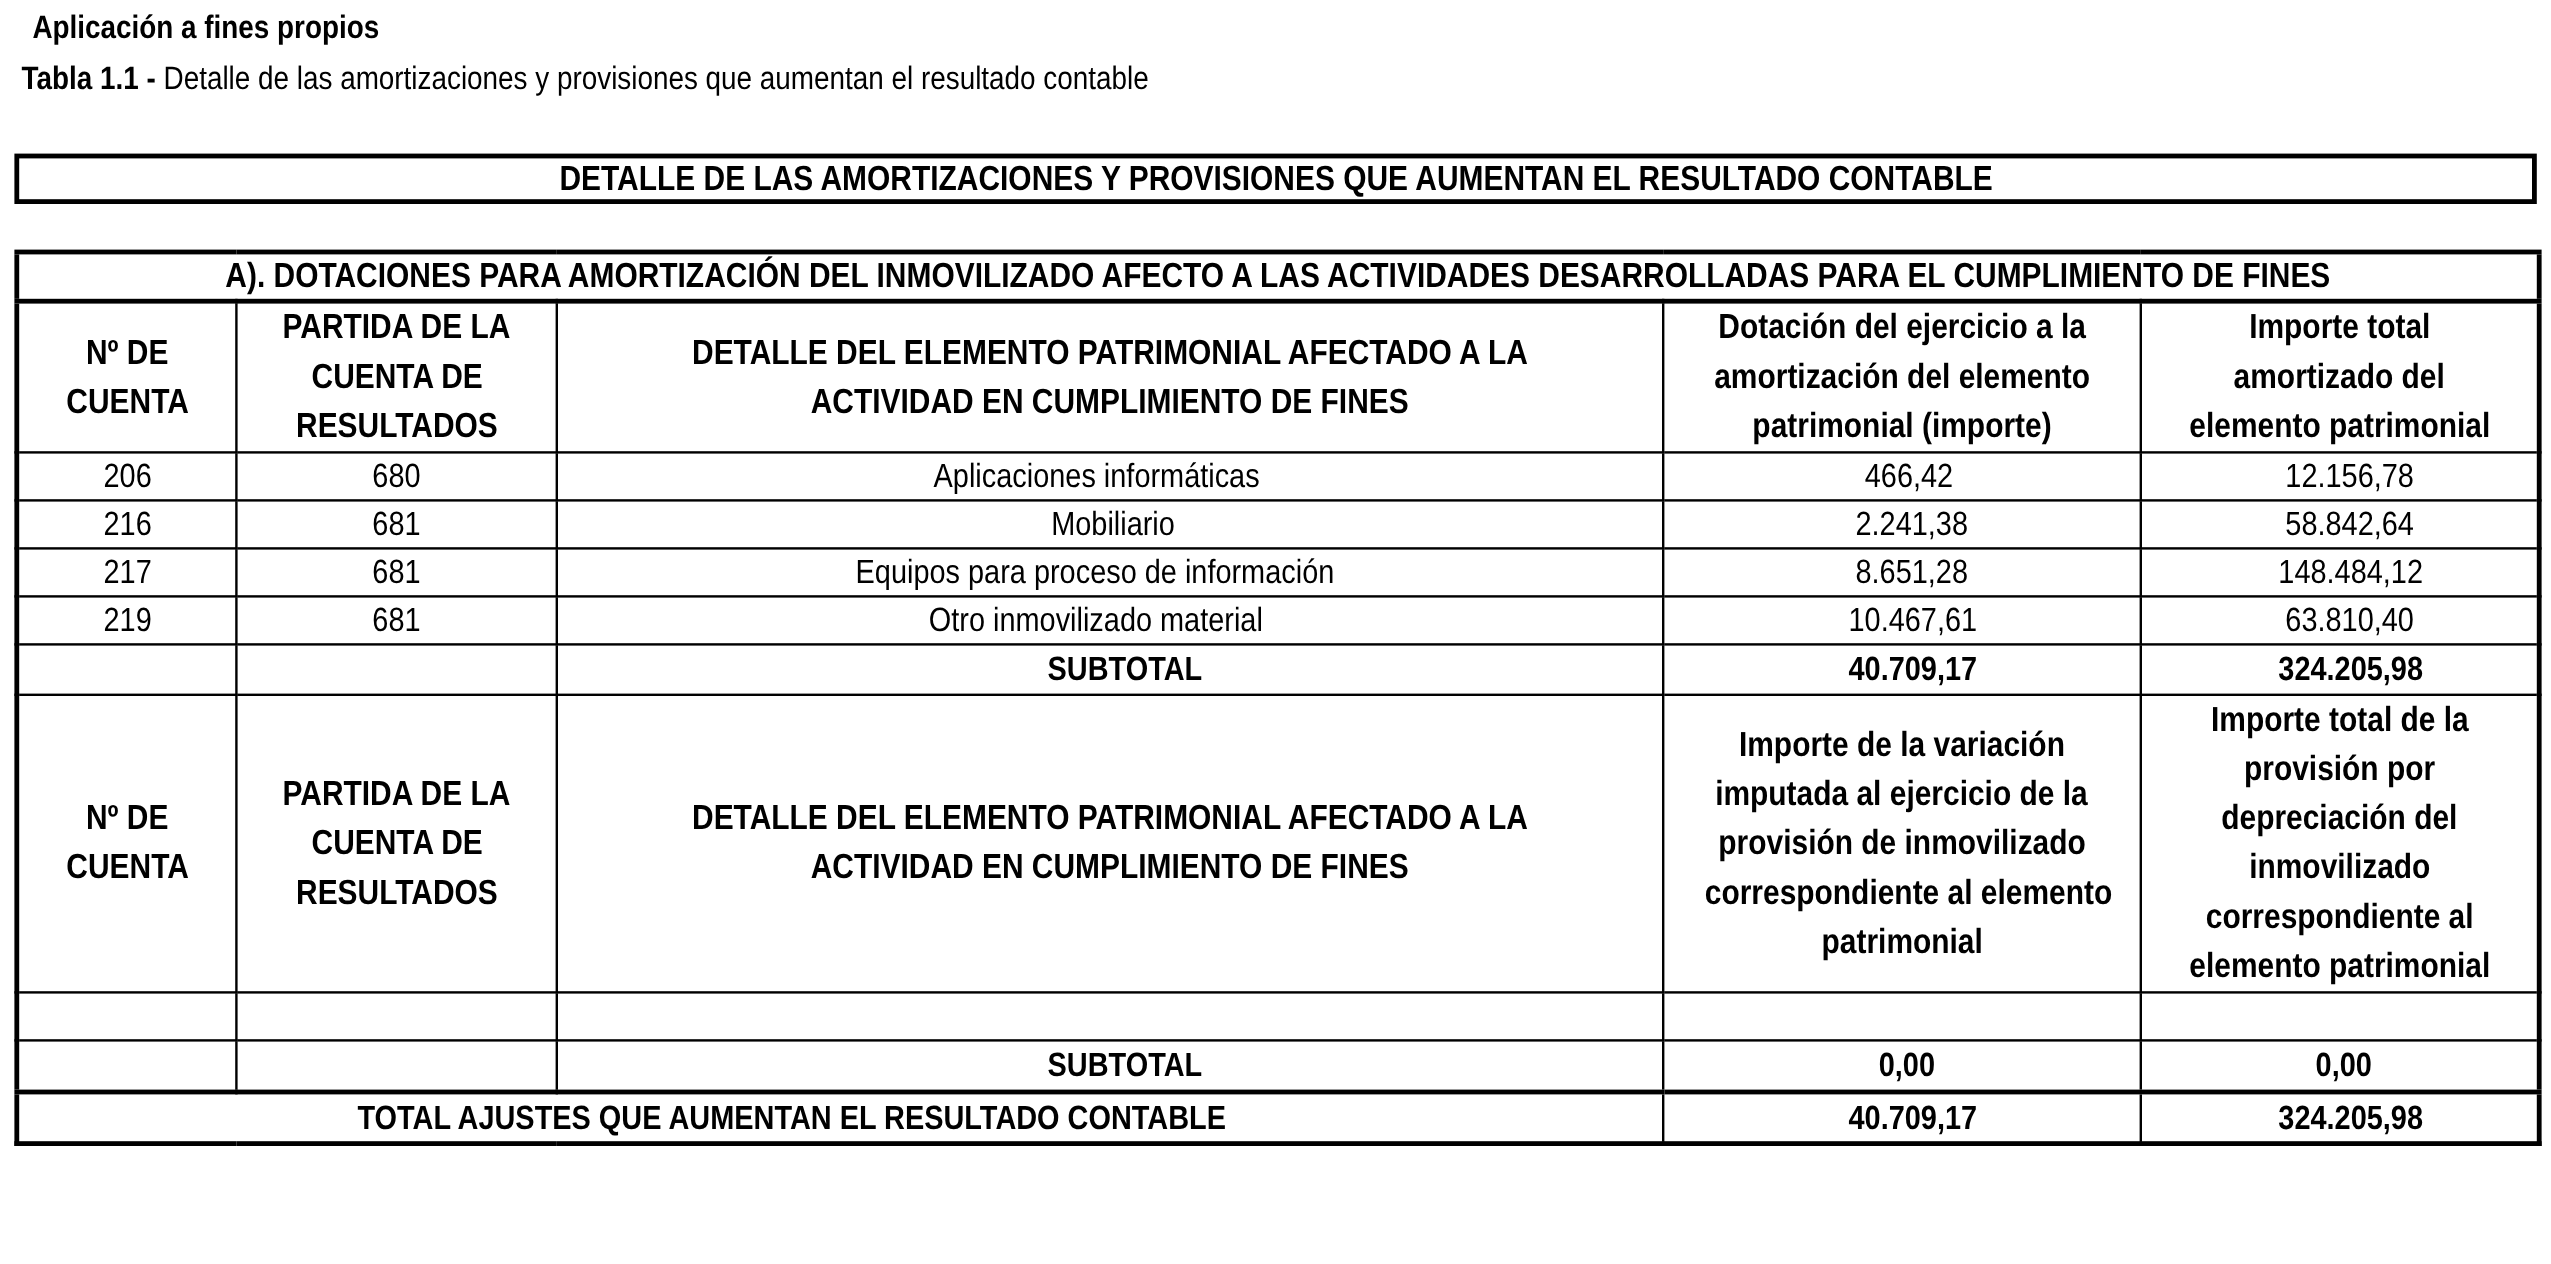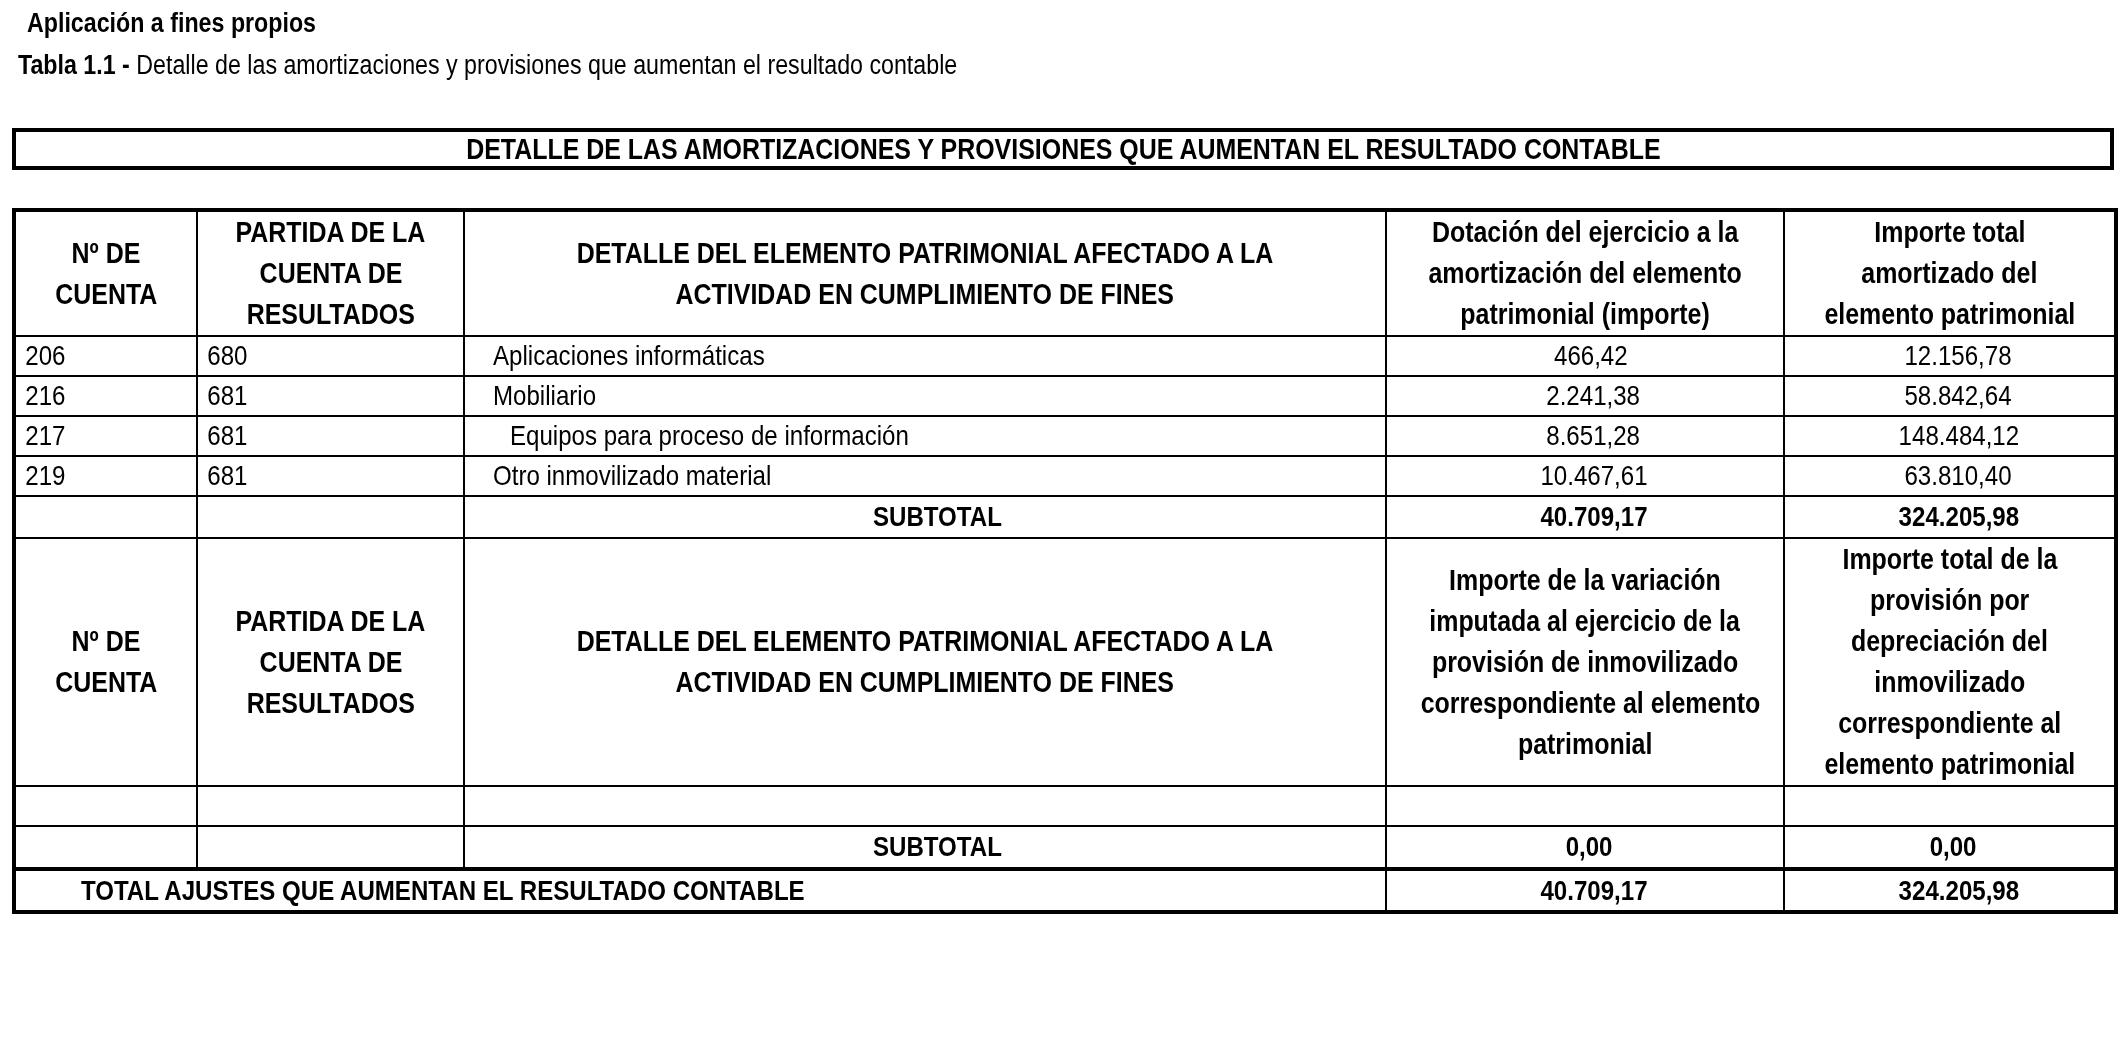--- a/index.html
+++ b/index.html
@@ -14,21 +14,21 @@
               border:4px solid #000; text-align:center; }
   .titlebox span { display:inline-block; font-size:29px; font-weight:bold; line-height:34px;
                    transform:scaleX(0.86); white-space:nowrap; }
   table.main { position:absolute; left:12px; top:208px; width:2102px; border-collapse:collapse;
                border:4px solid #000; table-layout:fixed; }
   table.main td { border:2px solid #000; padding:0 6px; font-size:28px; overflow:hidden; white-space:nowrap; }
   .cx { display:inline-block; transform:scaleX(0.86); }
   .cl .cx { transform-origin:left center; }
   .cr .cx { transform-origin:right center; }
   .cc .cx { transform-origin:center center; }
-  td.cl { text-align:left; } td.cr { text-align:center; } td.cc { }
+  td.cl { text-align:center; } td.cr { text-align:center; } td.cc { text-align:center; }
   tr.sec td { border-top:4px solid #000; border-bottom:4px solid #000; font-weight:bold;
               font-size:29px; height:37px; text-align:center; }
   tr.hdr td { font-weight:bold; text-align:center; white-space:normal; line-height:41px; font-size:29px; }
   tr.hdr td .cx { white-space:nowrap; }
   tr.row td { height:38px; line-height:38px; }
   tr.sub td { height:40px; line-height:40px; font-weight:bold; }
   tr.total td { border-top:4px solid #000; height:39px; line-height:39px; font-weight:bold; }
 </style>
 </head>
 <body>
@@ -41,20 +41,23 @@
 <table class="main">
   <colgroup>
     <col style="width:183px">
       <col style="width:267px">
       <col style="width:922px">
       <col style="width:398px">
       <col style="width:332px">
   </colgroup>
   <tbody>
 
+    <tr class="sec">
+      <td colspan="5" class="cc"><span class="cx">A). DOTACIONES PARA AMORTIZACIÓN DEL INMOVILIZADO  AFECTO  A LAS ACTIVIDADES DESARROLLADAS PARA EL CUMPLIMIENTO DE FINES</span></td>
+    </tr>
     <tr class="hdr" style="height:125px">
       <td class="cc">
         <span class="cx">Nº DE</span><br><span class="cx">CUENTA</span>
       </td>
       <td class="cc">
         <span class="cx">PARTIDA DE LA</span><br><span class="cx">CUENTA DE</span><br><span class="cx">RESULTADOS</span>
       </td>
       <td class="cc">
         <span class="cx">DETALLE DEL ELEMENTO PATRIMONIAL AFECTADO A LA</span><br><span class="cx">ACTIVIDAD EN CUMPLIMIENTO DE FINES</span>
       </td>

